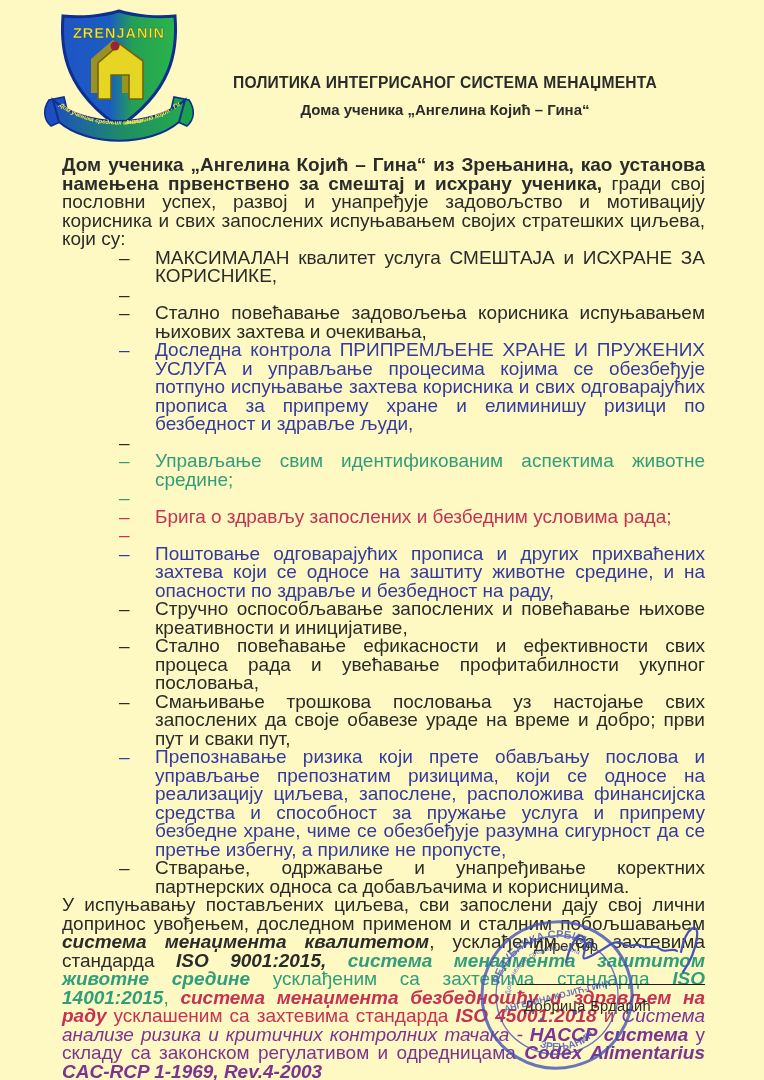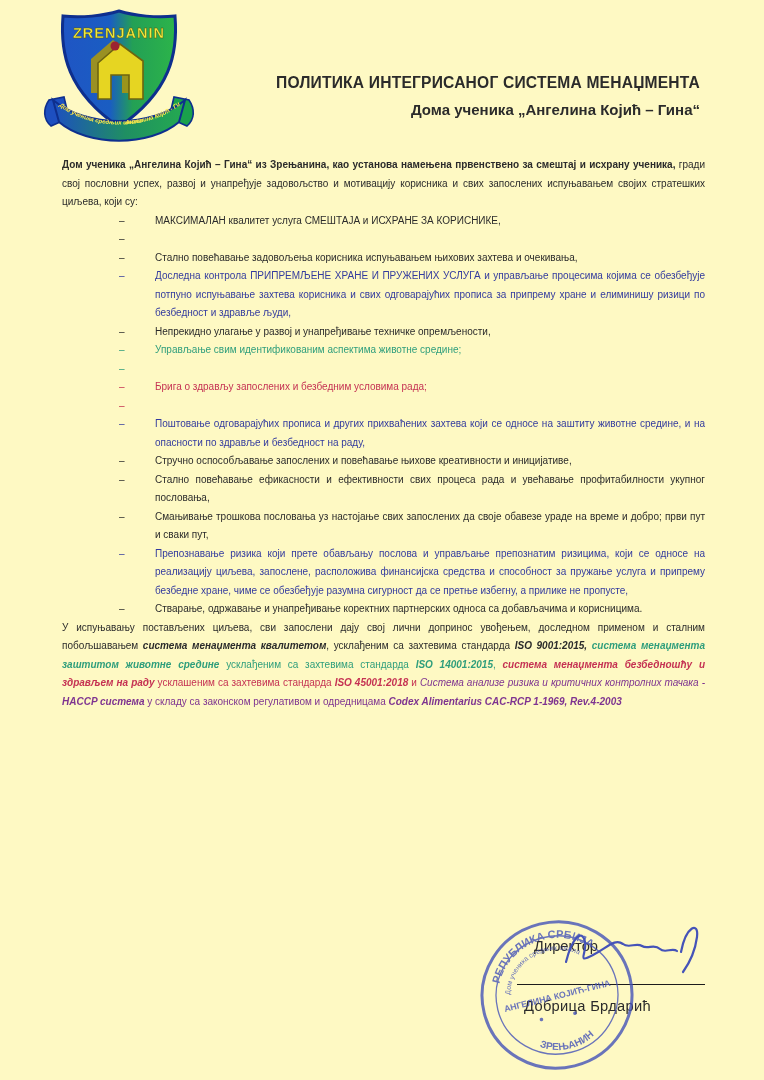--- a/index.html
+++ b/index.html
@@ -7,25 +7,25 @@
     position:relative;
     width:764px;height:1080px;
     background:#fef9c3;
     overflow:hidden;
     font-family:"Liberation Sans", sans-serif;
     color:var(--black,#2b2b2b);
   }
   
   .header{position:relative;height:150px;}
   .logo{position:absolute;left:42px;top:5px;}
-  .titles{position:absolute;left:190px;top:74px;width:510px;text-align:right;}
+  .titles{position:absolute;left:190px;top:74px;width:510px;text-align:center;}
   .title1{font-size:15.6px;font-weight:bold;letter-spacing:.2px;}
   .title2{font-size:15px;font-weight:bold;margin-top:9px;}
   
-  .content{margin:6px 59px 0 62px;font-size:10px;line-height:18.5px;text-align:justify;}
+  .content{margin:6px 59px 0 62px;font-size:19px;line-height:18.5px;text-align:justify;}
   p.para{margin:0;text-align:justify;}
   .blist{list-style:none;margin:0;padding:0;}
   .bullet{display:flex;}
   .dash{flex:none;width:93px;padding-left:57px;box-sizing:border-box;}
   .btxt{flex:1;display:block;text-align:justify;}
   
   .s-b{font-weight:bold;}
   .s-bi{font-weight:bold;font-style:italic;}
   .s-i{font-style:italic;}
   .s-r{}
@@ -111,21 +111,20 @@
       <li class="bullet c-black">
           <span class="dash">–</span>
           <span class="btxt">Стално повећавање задовољења корисника испуњавањем њихових захтева и очекивања,</span>
         </li>
       <li class="bullet c-blue">
           <span class="dash">–</span>
           <span class="btxt">Доследна контрола ПРИПРЕМЉЕНЕ ХРАНЕ И ПРУЖЕНИХ УСЛУГА и управљање процесима којима се обезбеђује потпуно испуњавање захтева корисника и свих одговарајућих прописа за припрему хране и елиминишу ризици по безбедност и здравље људи,</span>
         </li>
       <li class="bullet c-black">
           <span class="dash">–</span>
-          <span class="btxt">Непрекидно улагање у развој и унапређивање техничке опремљености,</span>
         </li>
       <li class="bullet c-green">
           <span class="dash">–</span>
           <span class="btxt">Управљање свим идентификованим аспектима животне средине;</span>
         </li>
       <li class="bullet c-green">
           <span class="dash">–</span>
         </li>
       <li class="bullet c-red">
           <span class="dash">–</span>

